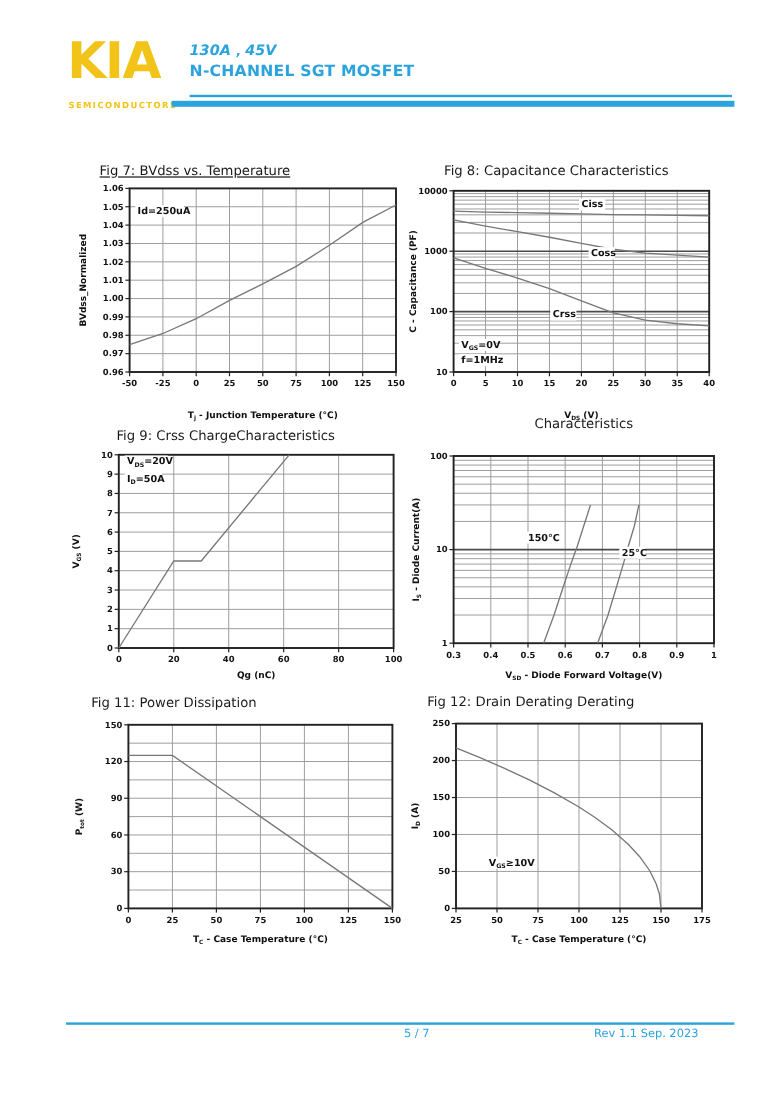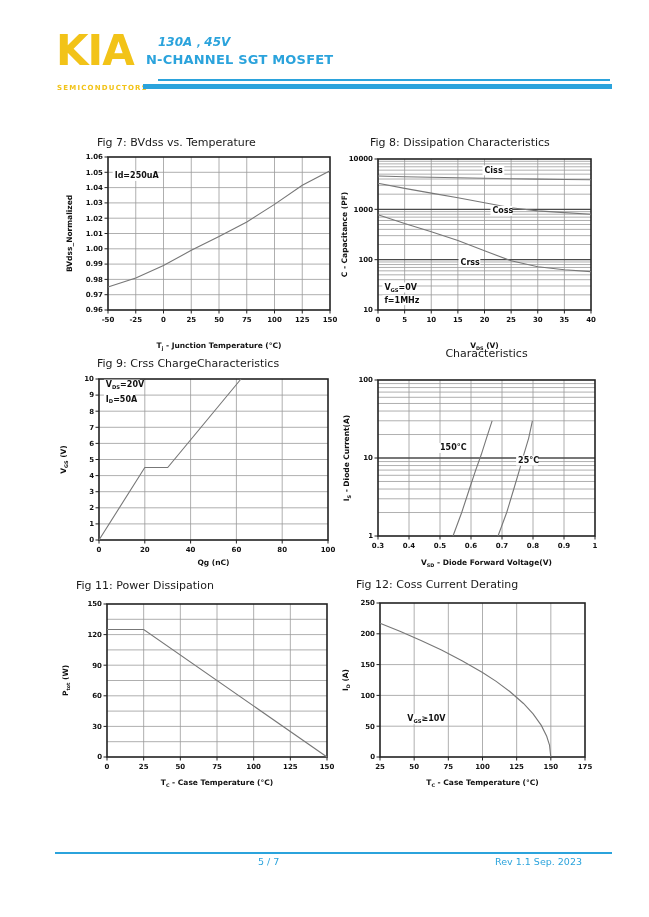--- a/index.html
+++ b/index.html
@@ -7,67 +7,67 @@
   .page{position:relative;width:619px;height:917px;background:#ffffff;
         font-family:"DejaVu Sans",sans-serif;overflow:hidden;}
 
   
   .logo{position:absolute;left:56px;top:28px;color:var(--yellow);
         font-weight:bold;font-size:42px;line-height:46px;letter-spacing:-1px;}
   .logo-sub{position:absolute;left:57px;top:84px;color:var(--yellow);
         font-size:7px;font-weight:bold;letter-spacing:1.2px;}
   .rating{position:absolute;left:158px;top:34px;color:var(--blue);
         font-size:12px;font-weight:bold;font-style:italic;}
-  .devtype{position:absolute;left:146px;top:52px;color:var(--blue);
+  .devtype{position:absolute;left:158px;top:52px;color:var(--blue);
         font-size:13px;font-weight:bold;letter-spacing:.2px;}
   .part{position:absolute;right:41px;top:36px;color:var(--blue);font-size:27px;}
   .hline1{position:absolute;left:158px;top:79px;width:452px;height:2px;background:var(--blue);}
   .hline2{position:absolute;left:143px;top:84px;width:469px;height:5px;background:var(--blue);}
 
   
   .fig-title{position:absolute;font-size:11px;color:#1a1a1a;white-space:nowrap;}
-  #fig7-title{left:97px;top:136px;}
+  #fig7-title{left:83px;top:136px;text-decoration:underline;}
   #fig8-title{left:370px;top:136px;}
   #fig9-title{left:97px;top:357px;}
   #fig10-titlebox{position:absolute;left:378px;top:347px;width:217px;text-align:center;
                   font-size:11px;color:#1a1a1a;line-height:13px;}
   #fig11-title{left:76px;top:579px;}
   #fig12-title{left:356px;top:578px;}
 
   svg.chart{position:absolute;overflow:visible;}
   .tick{font-family:"DejaVu Sans",sans-serif;font-size:7px;font-weight:700;fill:#111;}
   .axis{font-family:"DejaVu Sans",sans-serif;font-size:7.5px;font-weight:700;fill:#111;}
   .ann{font-family:"DejaVu Sans",sans-serif;font-size:8px;font-weight:600;fill:#111;}
 
   
   .fline{position:absolute;left:55px;top:852px;width:557px;height:1.5px;background:var(--blue);}
-  .fpage{position:absolute;left:258px;top:856px;width:100px;text-align:left;
+  .fpage{position:absolute;left:258px;top:856px;width:100px;text-align:right;
          color:var(--blue);font-size:9.5px;}
   .frev{position:absolute;right:37px;top:856px;color:var(--blue);font-size:9.5px;}
 </style>
 </head>
 <body>
 
 <div class="page">
 
   <div class="logo">KIA</div>
   <div class="logo-sub">SEMICONDUCTORS</div>
   <div class="rating">130A，45V</div>
   <div class="devtype">N-CHANNEL SGT MOSFET</div>
   <div class="hline1"></div>
   <div class="hline2"></div>
 
   <div class="fig-title" id="fig7-title">Fig 7: BVdss vs. Temperature</div>
-  <div class="fig-title" id="fig8-title">Fig 8: Dissipation Characteristics</div>
+  <div class="fig-title" id="fig8-title">Fig 8: Capacitance Characteristics</div>
   <div class="fig-title" id="fig9-title">Fig 9: Crss ChargeCharacteristics</div>
   <div id="fig10-titlebox">
     <div>Characteristics</div>
   </div>
   <div class="fig-title" id="fig11-title">Fig 11: Power Dissipation</div>
-  <div class="fig-title" id="fig12-title">Fig 12: Coss Current Derating</div>
+  <div class="fig-title" id="fig12-title">Fig 12: Drain Derating Derating</div>
 
   <svg class="chart" id="fig7" width="290" height="218" viewBox="0 0 290 218" style="left: 58px; top: 143px;">
       <line x1="77.75" y1="14" x2="77.75" y2="167" stroke="#9a9a9a" stroke-width="0.8"></line>
       <line x1="105.5" y1="14" x2="105.5" y2="167" stroke="#9a9a9a" stroke-width="0.8"></line>
       <line x1="133.25" y1="14" x2="133.25" y2="167" stroke="#9a9a9a" stroke-width="0.8"></line>
       <line x1="161" y1="14" x2="161" y2="167" stroke="#9a9a9a" stroke-width="0.8"></line>
       <line x1="188.75" y1="14" x2="188.75" y2="167" stroke="#9a9a9a" stroke-width="0.8"></line>
       <line x1="216.5" y1="14" x2="216.5" y2="167" stroke="#9a9a9a" stroke-width="0.8"></line>
       <line x1="244.25" y1="14" x2="244.25" y2="167" stroke="#9a9a9a" stroke-width="0.8"></line>
       <line x1="50" y1="151.7" x2="272" y2="151.7" stroke="#9a9a9a" stroke-width="0.8"></line>

